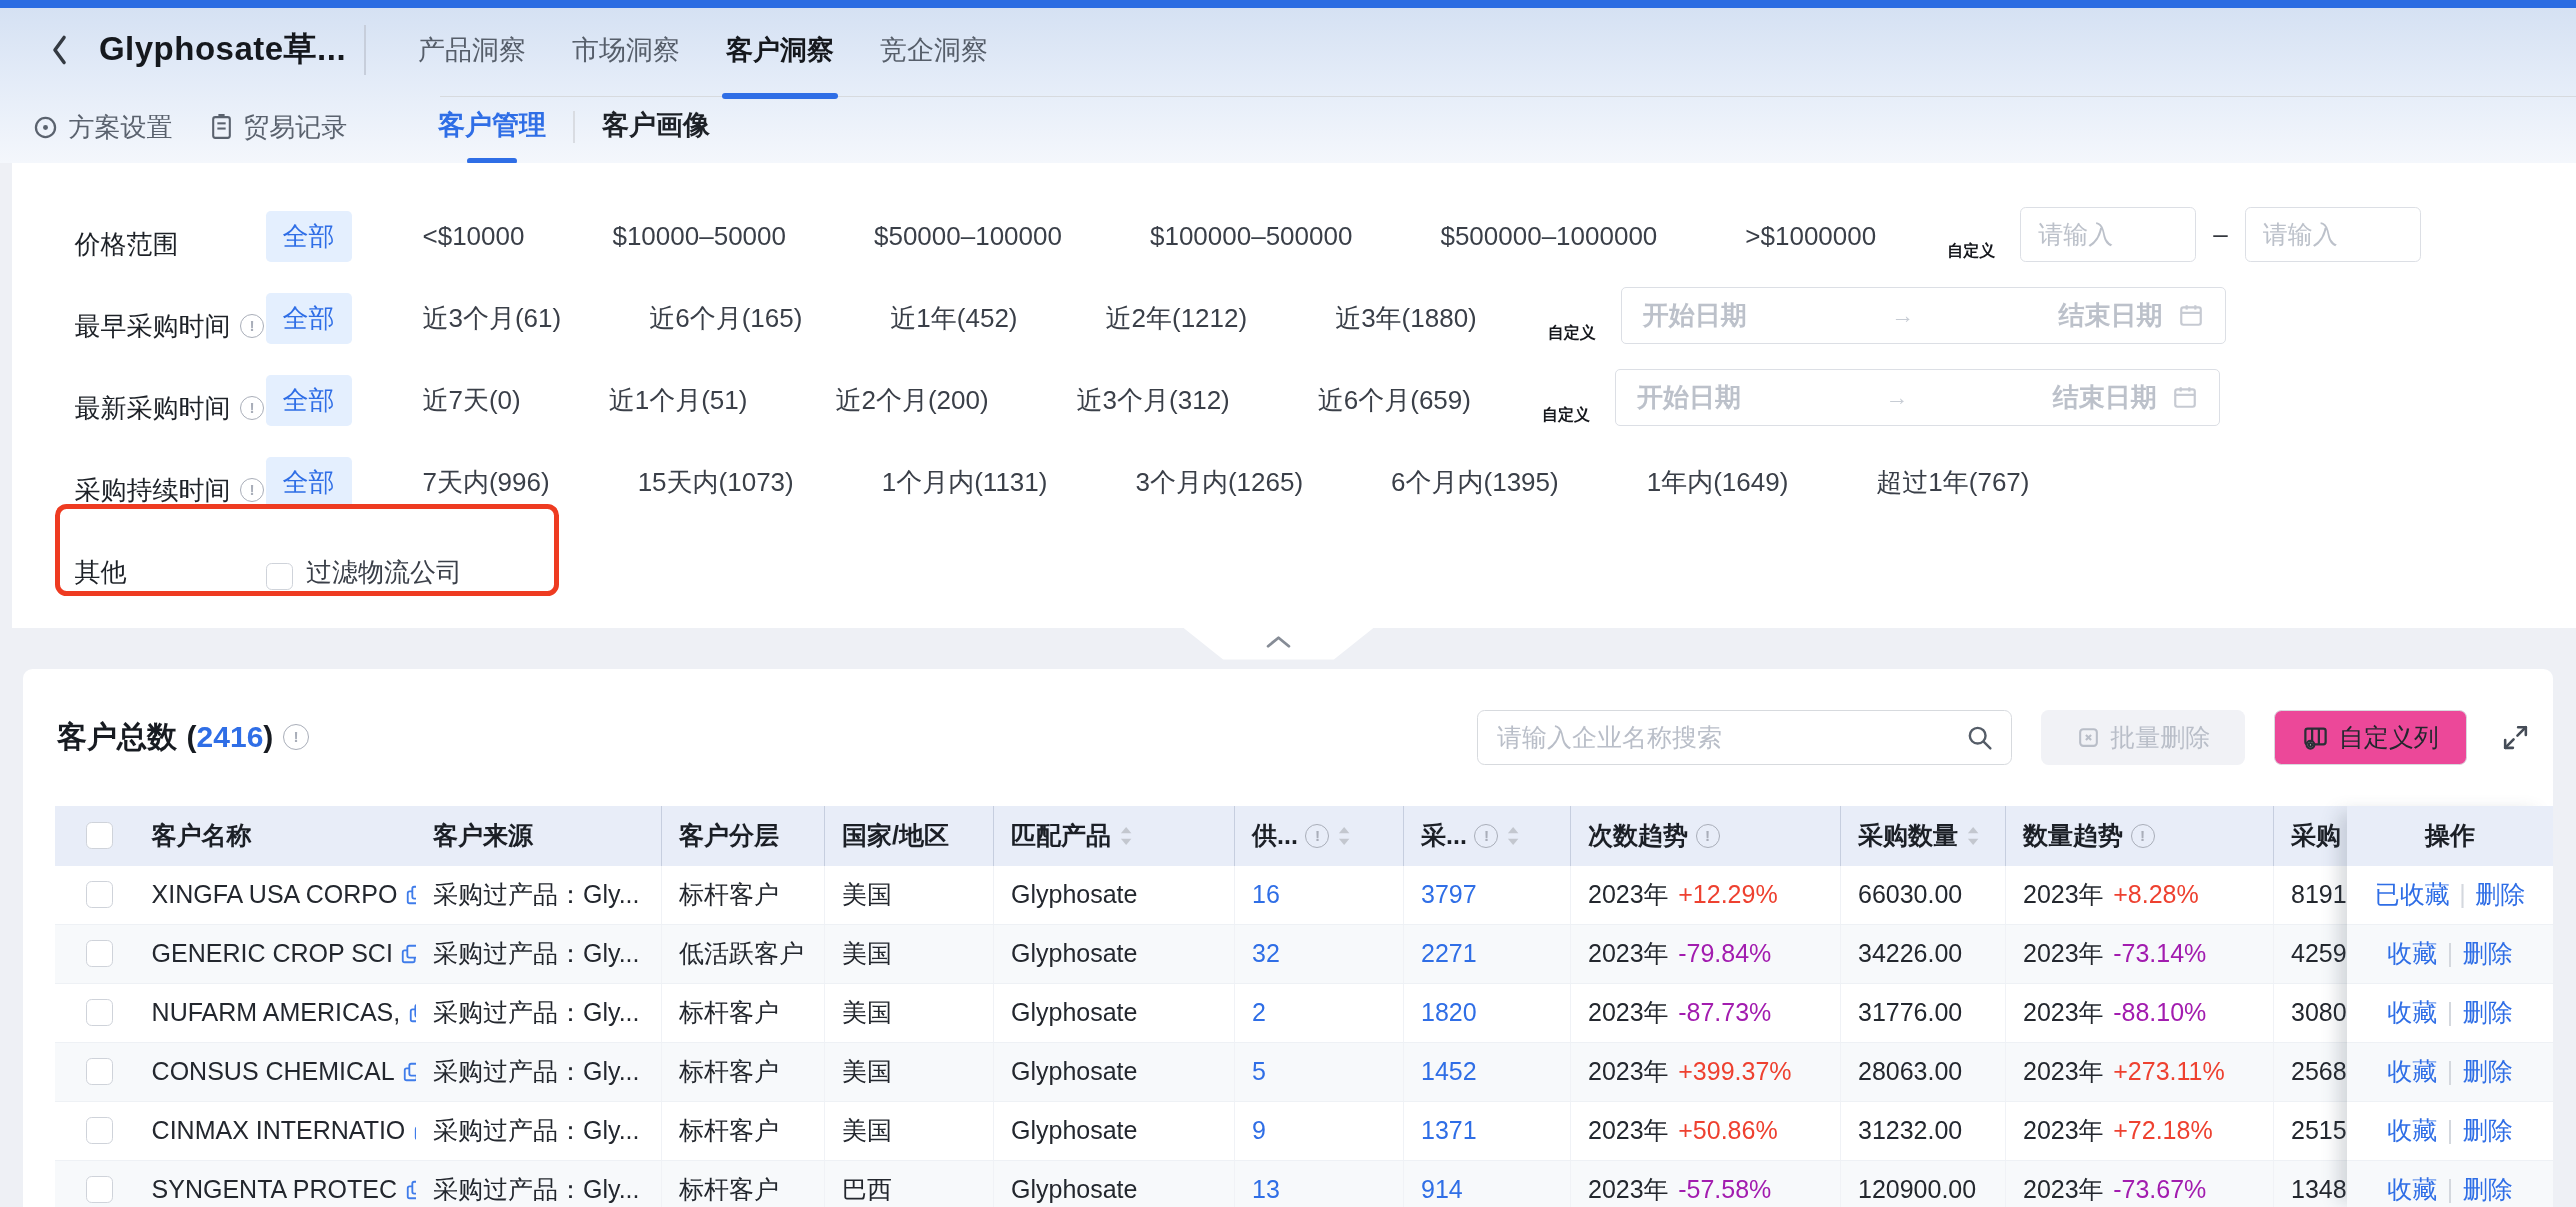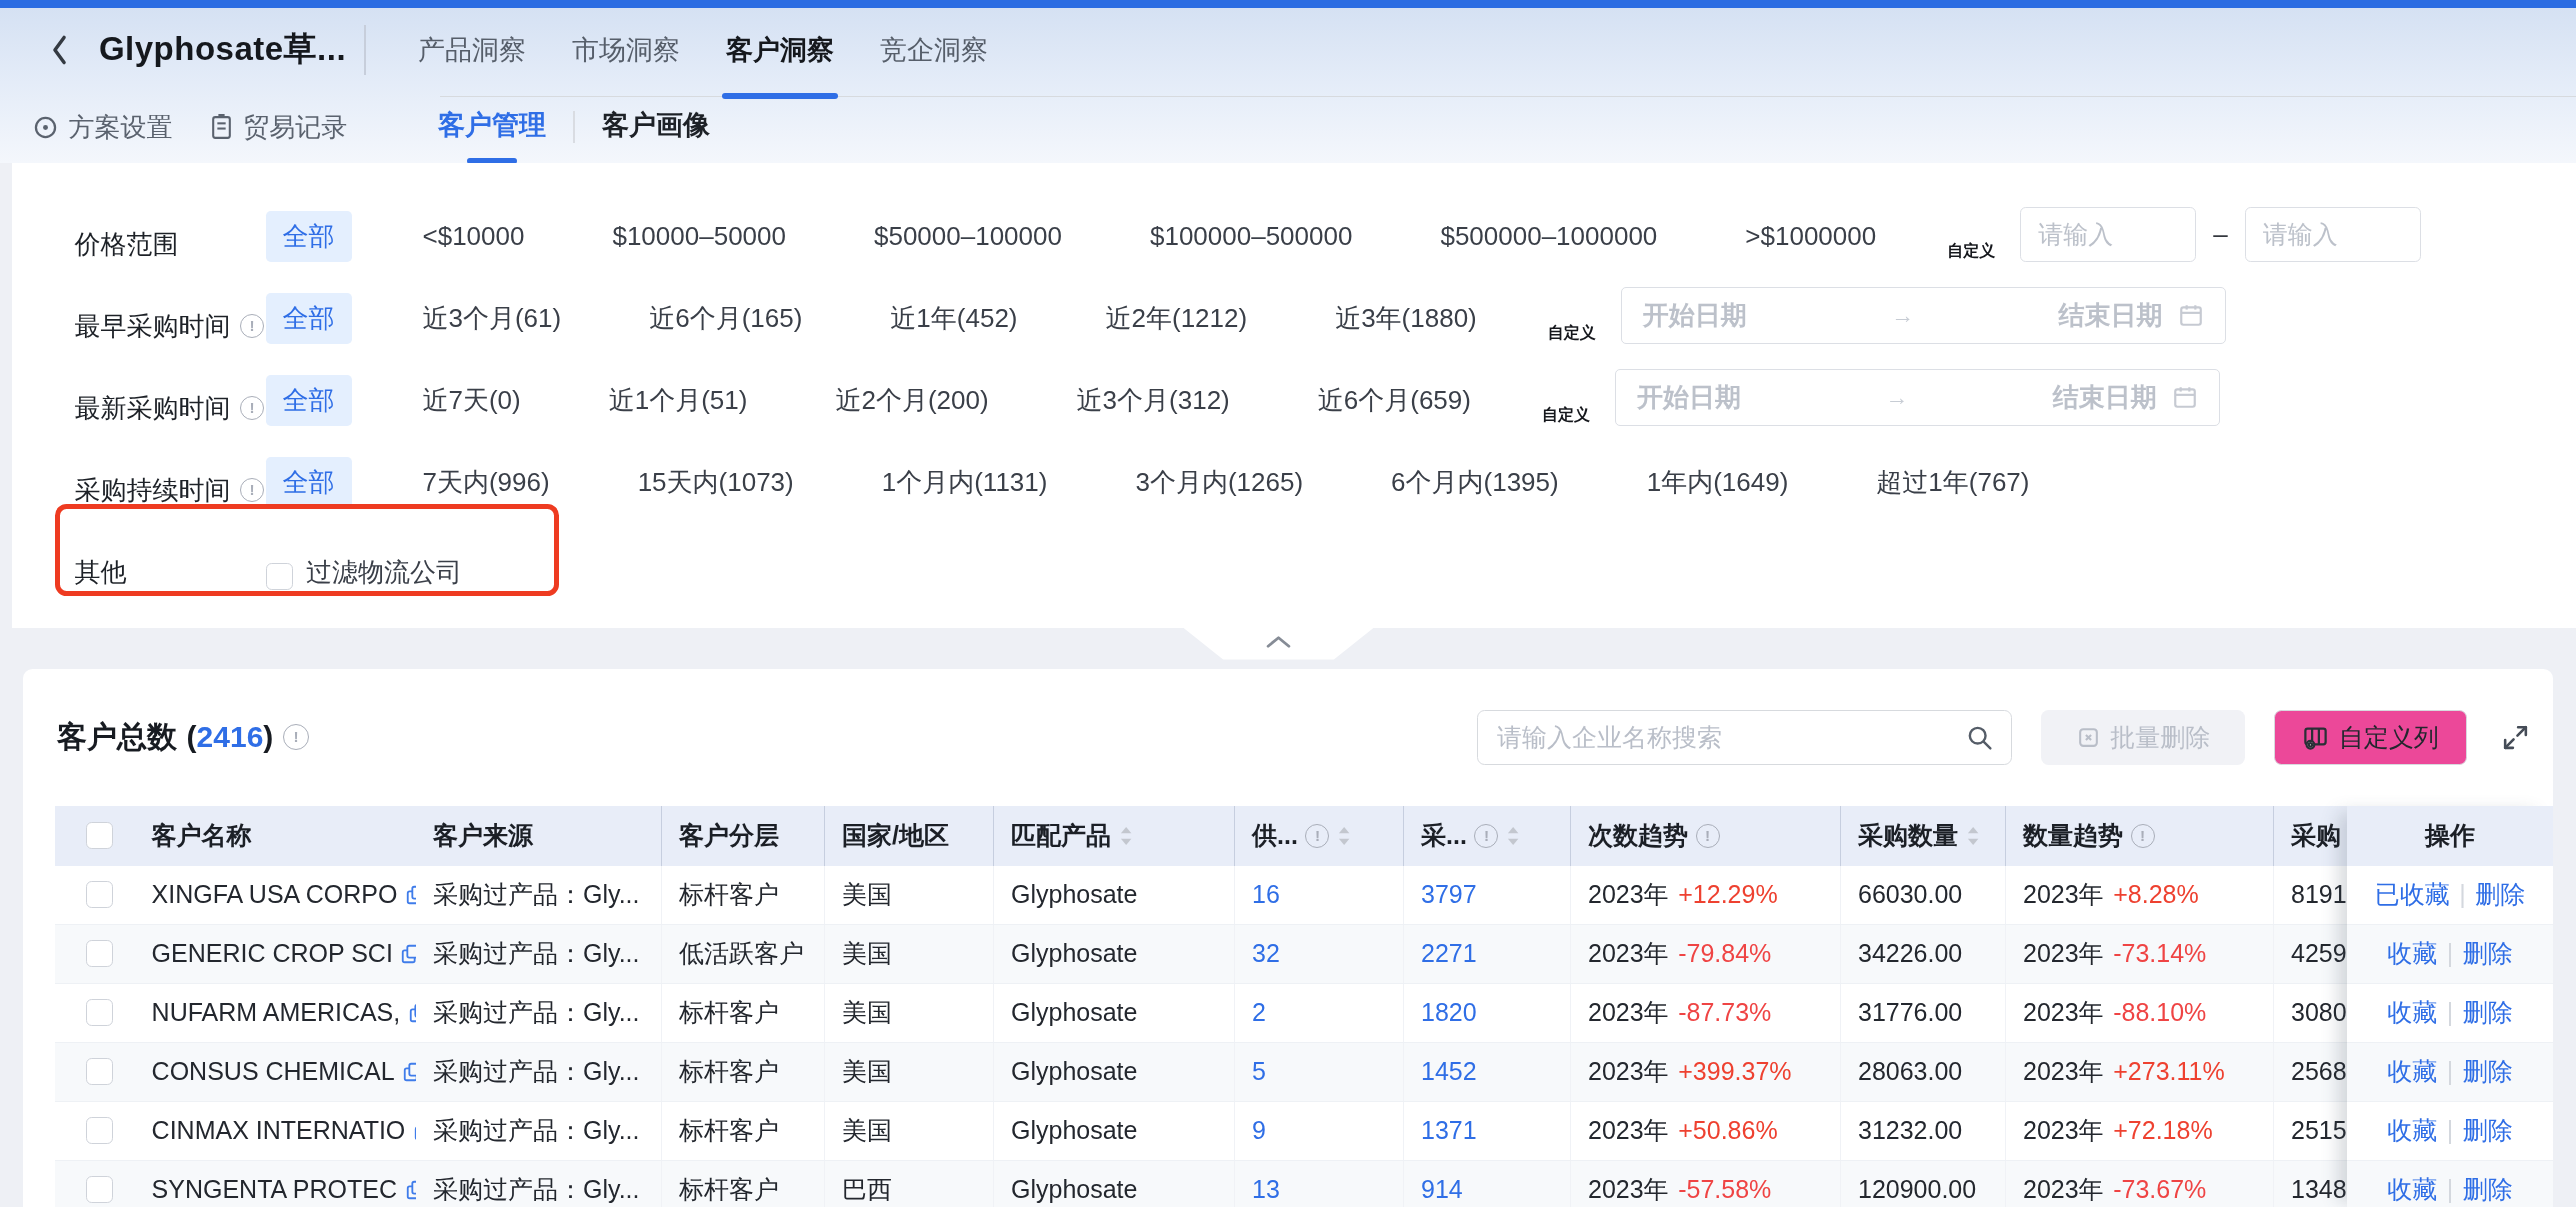--- a/index.html
+++ b/index.html
@@ -79,21 +79,21 @@
   .td-row.alt { background:#f7f9fb; }
   .hcell { display:flex; align-items:center; gap:7.6px; font-size:25px; font-weight:700; color:#1b1f26; padding-left:17px; border-right:1.9px solid #c6cedf; overflow:hidden; white-space:nowrap; }
   .hcell.first { border-right:none; justify-content:center; padding-left:0; }
   .hcell.name-h { padding-left:7.6px; border-right:none; }
   .bcell { display:flex; align-items:center; font-size:25px; color:#23272e; padding-left:17px; border-right:1.9px solid #f0f2f6; overflow:hidden; white-space:nowrap; }
   .bcell.first { justify-content:center; padding-left:0; border-right:none; }
   .bcell.name-c { padding-left:7.6px; gap:7.6px; border-right:none; }
   .bcell.blue { color:#2f6ee6; }
   .trend-year { color:#23272e; margin-right:9.6px; }
   .pct-up { color:#ee4130; }
-  .pct-down { color:#ef4444; }
+  .pct-down { color:#a21caf; }
   .info-i { width:24px; height:24px; min-width:24px; border:1.9px solid #a9aeb9; border-radius:50%; color:#a9aeb9;
     font-size:15.3px; font-weight:700; display:inline-flex; align-items:center; justify-content:center; line-height:1; }
   .caret { display:inline-flex; }
   
   .ops { position:absolute; top:137px; right:0; bottom:0; width:206px; background:#fff;
     box-shadow:-13.4px 0 17px -5.7px rgba(70,80,95,.22); z-index:5; }
   .ops-head { height:60px; background:#e8edf8; display:flex; align-items:center; justify-content:center;
     font-size:25px; font-weight:700; color:#1b1f26; }
   .ops-row { height:59px; display:flex; align-items:center; justify-content:center; font-size:25px;
     border-bottom:1.9px solid #eef1f5; background:#fff; }

